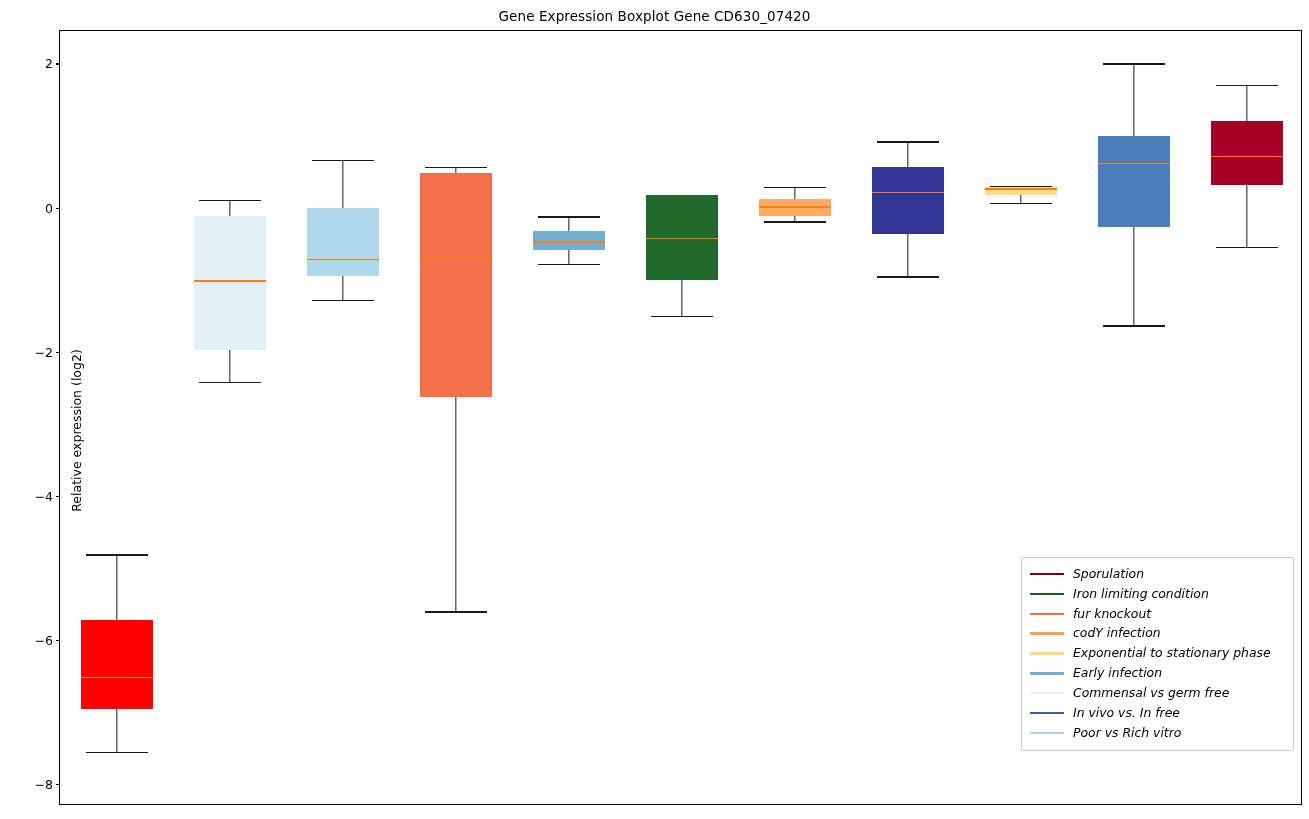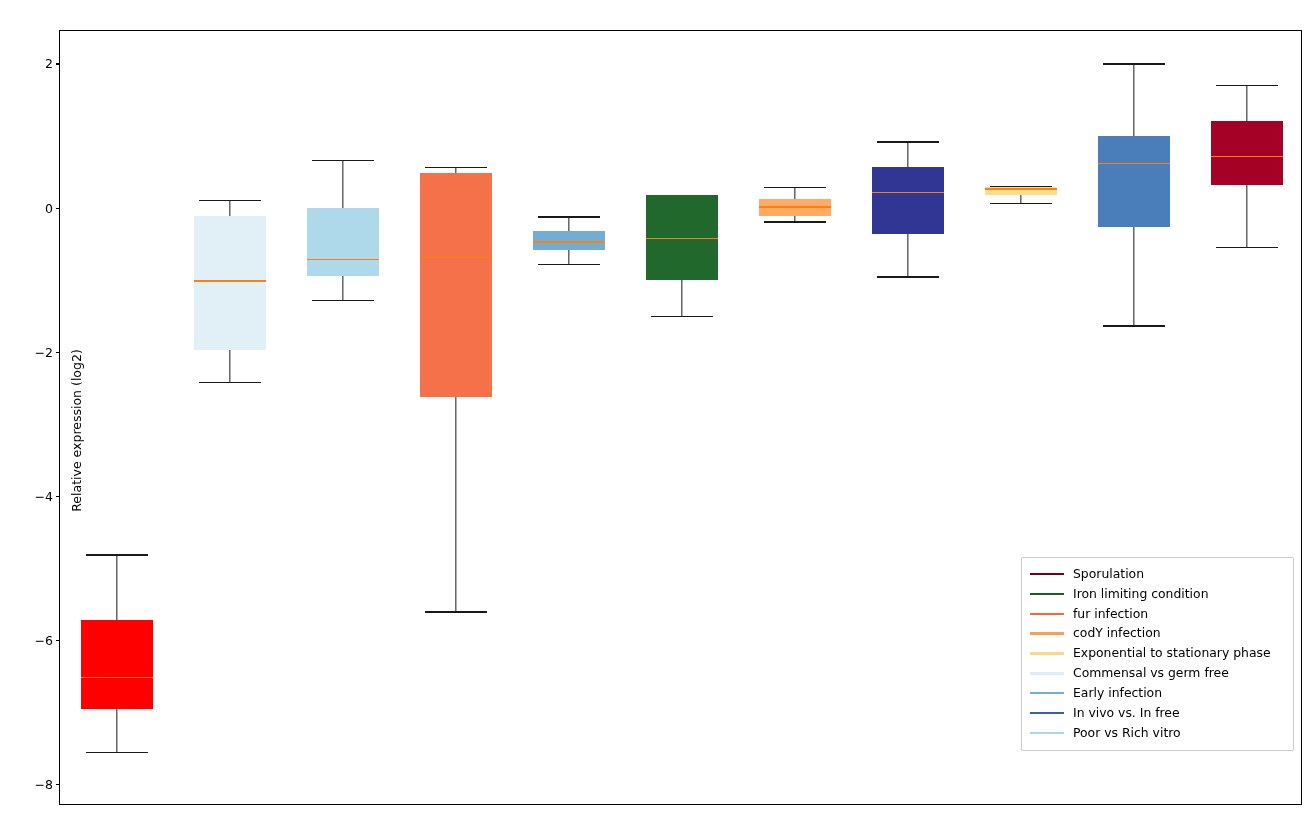--- a/index.html
+++ b/index.html
@@ -95,39 +95,41 @@
     width: 273px;
     background: #ffffff;
     border: 1px solid #cccccc;
     border-radius: 2px;
     padding: 6px 8px 7px 8px;
   }
   .legend-row {
     display: flex;
     align-items: center;
     height: 19.9px;
+    font-style: italic;
   }
   .legend-swatch {
     width: 34px;
     height: 2.4px;
     margin-right: 9px;
     flex: 0 0 34px;
   }
   .legend-label {
     font-size: 12.4px;
     color: #000000;
     white-space: nowrap;
     line-height: 1;
   }
 </style>
 </head>
 <body>
 
 <div id="page">
 
+  <div id="chart-title">Gene Expression Boxplot Gene CD630_07420</div>
 
   <div id="plot-frame">
     <div id="ylabel">Relative expression (log2)</div>
     <div id="yticks">
         <div class="ytick-row" style="top: 32.4419px;">
           <div class="ytick-mark"></div>
           <div class="ytick-label">2</div>
         </div>
         <div class="ytick-row" style="top: 176.628px;">
           <div class="ytick-mark"></div>
@@ -246,39 +248,39 @@
       <div class="legend-row">
         <div class="legend-swatch" style="background: rgb(110, 0, 24);"></div>
         <div class="legend-label">Sporulation</div>
       </div>
       <div class="legend-row">
         <div class="legend-swatch" style="background: rgb(29, 92, 41);"></div>
         <div class="legend-label">Iron limiting condition</div>
       </div>
       <div class="legend-row">
         <div class="legend-swatch" style="background: rgb(239, 108, 62);"></div>
-        <div class="legend-label">fur infection</div>
+        <div class="legend-label">fur knockout</div>
       </div>
       <div class="legend-row">
         <div class="legend-swatch" style="background: rgb(249, 160, 80);"></div>
         <div class="legend-label">codY infection</div>
       </div>
       <div class="legend-row">
         <div class="legend-swatch" style="background: rgb(252, 217, 138);"></div>
         <div class="legend-label">Exponential to stationary phase</div>
       </div>
       <div class="legend-row">
+        <div class="legend-swatch" style="background: rgb(116, 174, 212);"></div>
+        <div class="legend-label">Early infection</div>
+      </div>
+      <div class="legend-row">
         <div class="legend-swatch" style="background: rgb(221, 238, 246);"></div>
         <div class="legend-label">Commensal vs germ free</div>
       </div>
       <div class="legend-row">
-        <div class="legend-swatch" style="background: rgb(116, 174, 212);"></div>
-        <div class="legend-label">Early infection</div>
-      </div>
-      <div class="legend-row">
         <div class="legend-swatch" style="background: rgb(59, 95, 164);"></div>
         <div class="legend-label">In vivo vs. In free</div>
       </div>
       <div class="legend-row">
         <div class="legend-swatch" style="background: rgb(169, 215, 232);"></div>
         <div class="legend-label">Poor vs Rich vitro</div>
       </div>
     </div>
 
 </div>

